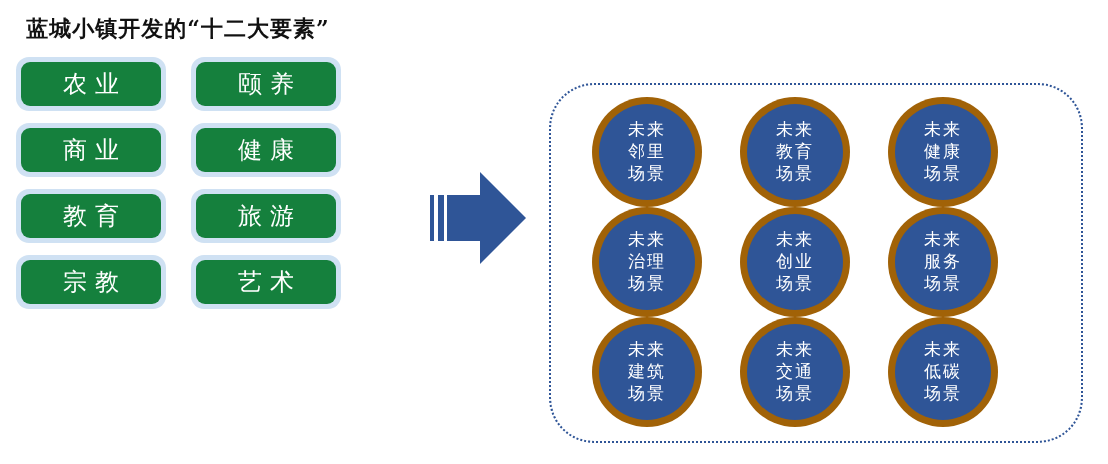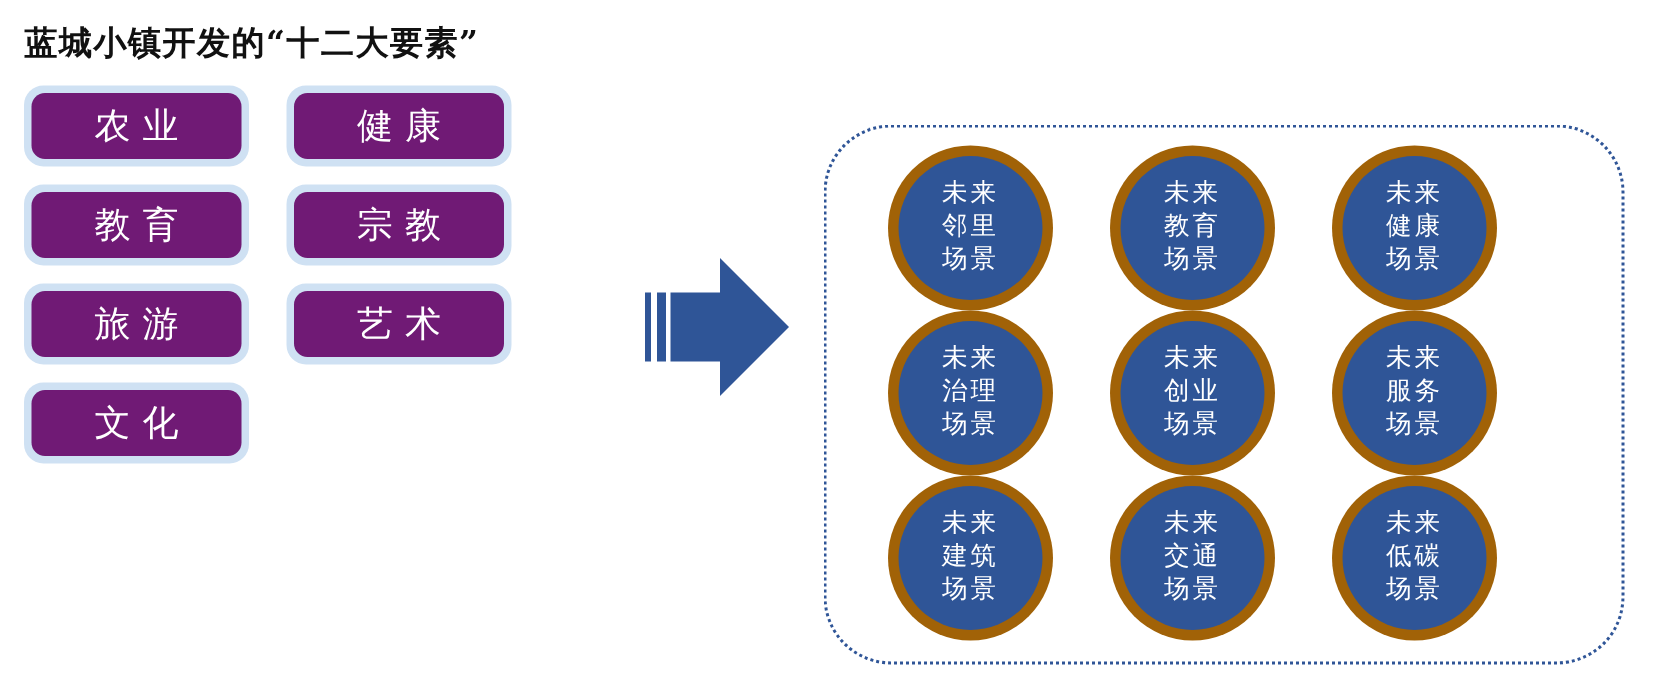--- a/index.html
+++ b/index.html
@@ -15,21 +15,21 @@
   
   .panel-title {
     position: absolute;
     text-align: center;
     font-weight: bold;
     font-size: 22px;
     color: #111111;
     letter-spacing: 1px;
     white-space: nowrap;
   }
-  #left-title  { left: 6px;  top: 14px; width: 324px; }
+  #left-title  { left: 16px;  top: 14px; width: 324px; }
   #right-title { left: 549px; top: 16px; width: 534px; }
 
   
   #elements-grid {
     position: absolute;
     left: 16px; top: 57px;
     display: grid;
     grid-template-columns: 150px 150px;
     column-gap: 25px;
     row-gap: 12px;
@@ -37,21 +37,21 @@
   .halo {
     height: 54px;
     border-radius: 13px;
     background: #CFE1F3;
     padding: 5px;
     box-sizing: border-box;
   }
   .box {
     width: 100%; height: 100%;
     border-radius: 9px;
-    background: #701a75;
+    background: #15803d;
     color: #ffffff;
     display: flex;
     align-items: center;
     justify-content: center;
     font-size: 24px;
     letter-spacing: 8px;
     padding-left: 8px; 
     box-sizing: border-box;
   }
 
@@ -103,36 +103,39 @@
 
 <div id="stage">
 
   <div id="left-title" class="panel-title">蓝城小镇开发的“十二大要素”</div>
 
   <div id="elements-grid">
     <div class="halo">
         <div class="box">农业</div>
       </div>
     <div class="halo">
+        <div class="box">颐养</div>
+      </div>
+    <div class="halo">
+        <div class="box">商业</div>
+      </div>
+    <div class="halo">
         <div class="box">健康</div>
       </div>
     <div class="halo">
         <div class="box">教育</div>
       </div>
     <div class="halo">
+        <div class="box">旅游</div>
+      </div>
+    <div class="halo">
         <div class="box">宗教</div>
       </div>
     <div class="halo">
-        <div class="box">旅游</div>
-      </div>
-    <div class="halo">
         <div class="box">艺术</div>
-      </div>
-    <div class="halo">
-        <div class="box">文化</div>
       </div>
   </div>
 
   <svg id="arrow" viewBox="0 0 96 92" aria-hidden="true">
     <rect x="0" y="23" width="4" height="46" fill="#2F5597"></rect>
     <rect x="8" y="23" width="6" height="46" fill="#2F5597"></rect>
     <rect x="17" y="23" width="34" height="46" fill="#2F5597"></rect>
     <polygon points="50,0 96,46 50,92" fill="#2F5597"></polygon>
   </svg>
 

